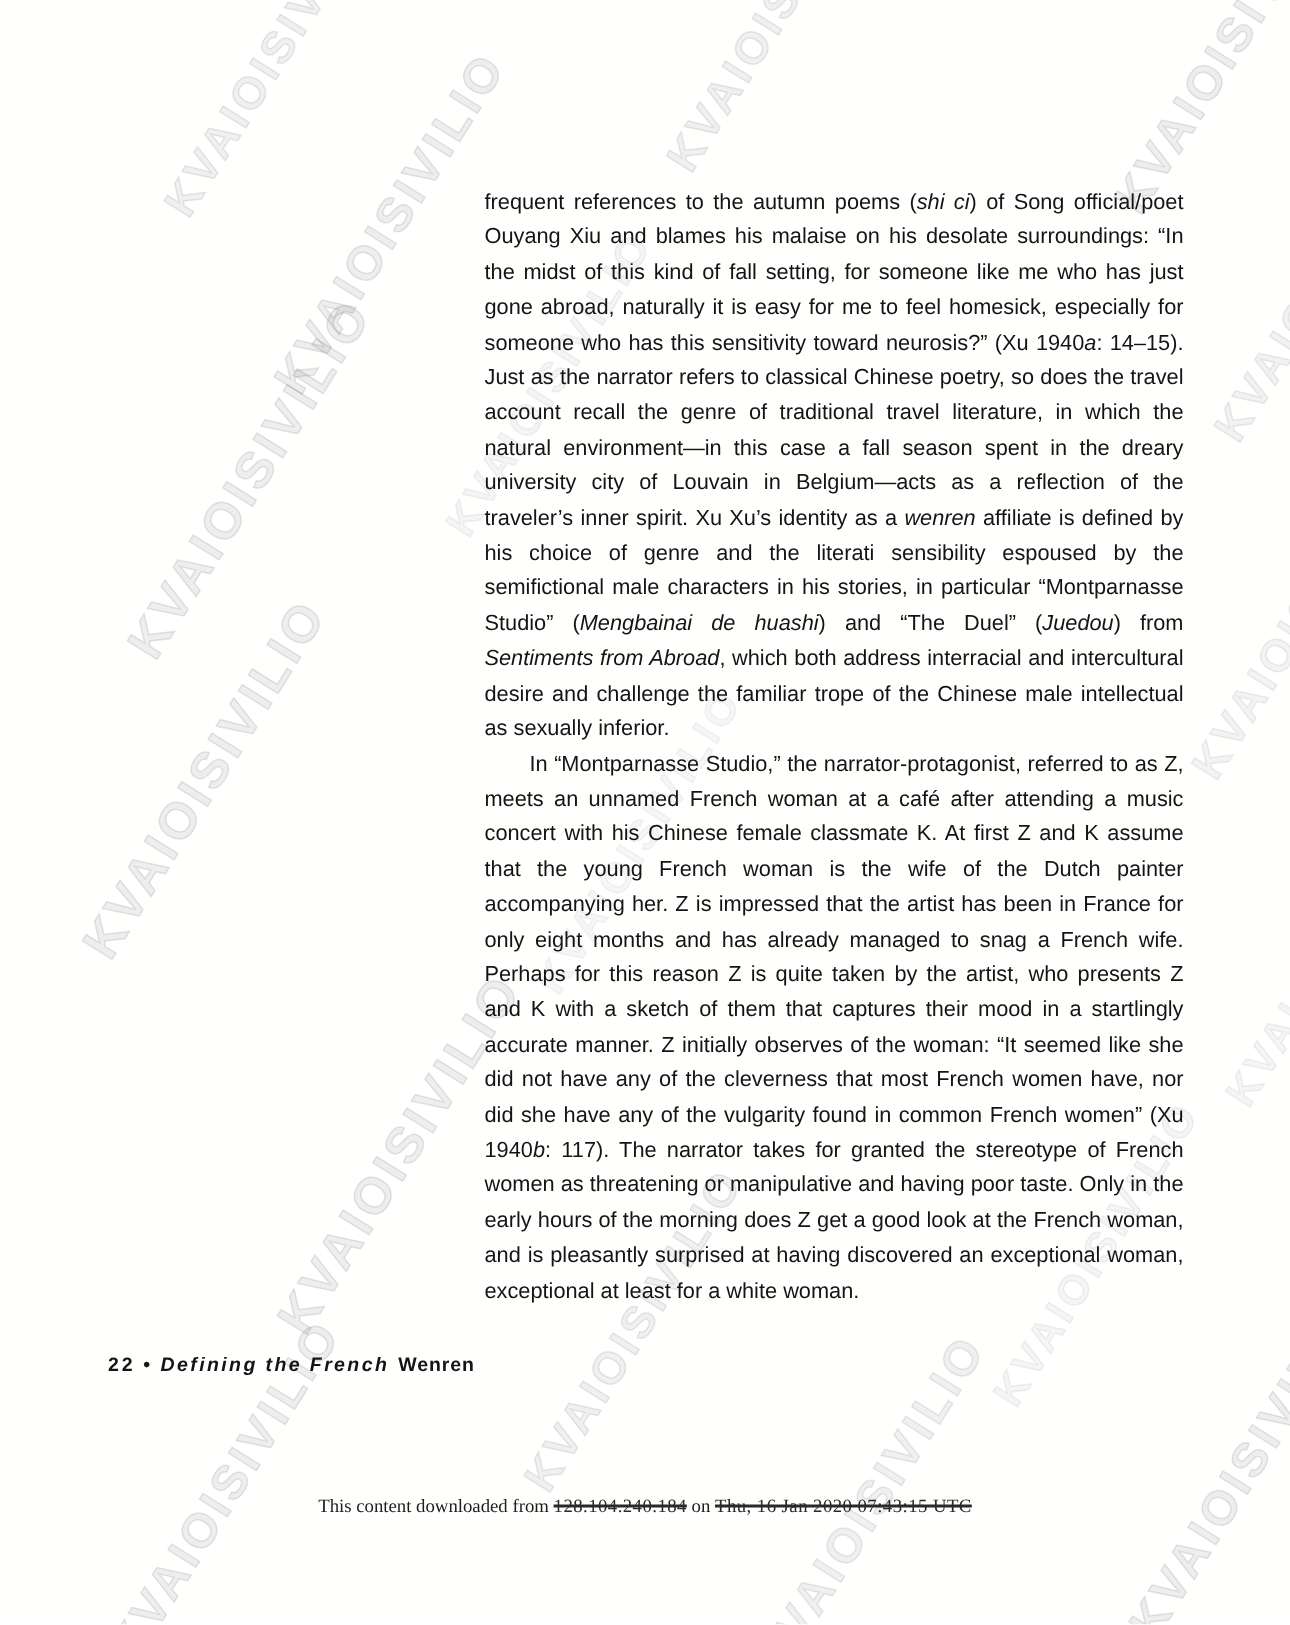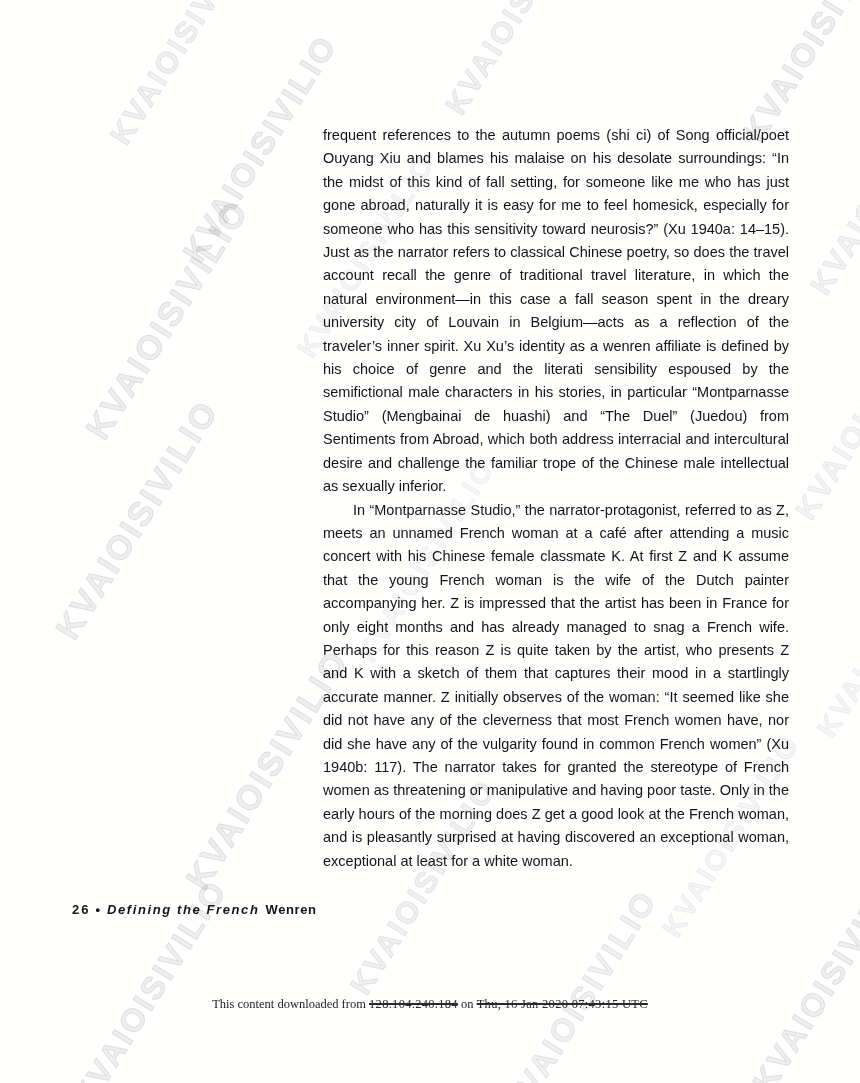--- a/index.html
+++ b/index.html
@@ -39,21 +39,21 @@
     top: 124px;
     width: 466px;
     font-size: 14.5px;
     line-height: 23.4px;
     text-align: justify;
     z-index: 2;
     color: #141414;
   }
   .body-text p { margin: 0; }
   .body-text p.indent { text-indent: 30px; }
-  .it { }
+  .it { font-style: italic; }
 
   
   .running-footer {
     position: absolute;
     left: 72px;
     top: 902px;
     z-index: 2;
     font-size: 13px;
     font-weight: bold;
     color: #141414;
@@ -108,21 +108,21 @@
       <span class="wm" style="left: 700px; top: 960px; font-size: 32px; opacity: 1;">KVAIOISIVILIO</span>
       <span class="wm" style="left: 770px; top: 620px; font-size: 28px; opacity: 0.6;">KVAIOISIVILIO</span>
     </div>
 
   <div class="body-text">
       <p class="para"><span>frequent references to the autumn poems (</span><span class="it">shi ci</span><span>) of Song official/poet Ouyang Xiu and blames his malaise on his desolate surroundings: “In the midst of this kind of fall setting, for someone like me who has just gone abroad, naturally it is easy for me to feel homesick, especially for someone who has this sensitivity toward neurosis?” (Xu 1940</span><span class="it">a</span><span>: 14–15). Just as the narrator refers to classical Chinese poetry, so does the travel account recall the genre of traditional travel literature, in which the natural environment—in this case a fall season spent in the dreary university city of Louvain in Belgium—acts as a reflection of the traveler’s inner spirit. Xu Xu’s identity as a </span><span class="it">wenren</span><span> affiliate is defined by his choice of genre and the literati sensibility espoused by the semifictional male characters in his stories, in particular “Montparnasse Studio” (</span><span class="it">Mengbainai de huashi</span><span>) and “The Duel” (</span><span class="it">Juedou</span><span>) from </span><span class="it">Sentiments from Abroad</span><span>, which both address interracial and intercultural desire and challenge the familiar trope of the Chinese male intellectual as sexually inferior.</span></p>
       <p class="para indent"><span>In “Montparnasse Studio,” the narrator-protagonist, referred to as Z, meets an unnamed French woman at a café after attending a music concert with his Chinese female classmate K. At first Z and K assume that the young French woman is the wife of the Dutch painter accompanying her. Z is impressed that the artist has been in France for only eight months and has already managed to snag a French wife. Perhaps for this reason Z is quite taken by the artist, who presents Z and K with a sketch of them that captures their mood in a startlingly accurate manner. Z initially observes of the woman: “It seemed like she did not have any of the cleverness that most French women have, nor did she have any of the vulgarity found in common French women” (Xu 1940</span><span class="it">b</span><span>: 117). The narrator takes for granted the stereotype of French women as threatening or manipulative and having poor taste. Only in the early hours of the morning does Z get a good look at the French woman, and is pleasantly surprised at having discovered an exceptional woman, exceptional at least for a white woman.</span></p>
     </div>
 
   <div class="running-footer">
-    <span class="num">26</span><span class="bullet">•</span><span class="book-title">Defining the French</span><span class="wenren">Wenren</span>
+    <span class="num">22</span><span class="bullet">•</span><span class="book-title">Defining the French</span><span class="wenren">Wenren</span>
   </div>
 
   <div class="jstor-note">
     <div>
       <span>This content downloaded from </span><span class="redacted">128.104.240.184</span><span> on </span><span class="redacted">Thu, 16 Jan 2020 07:43:15 UTC</span>
     </div>
   </div>
 
 </div>
 

